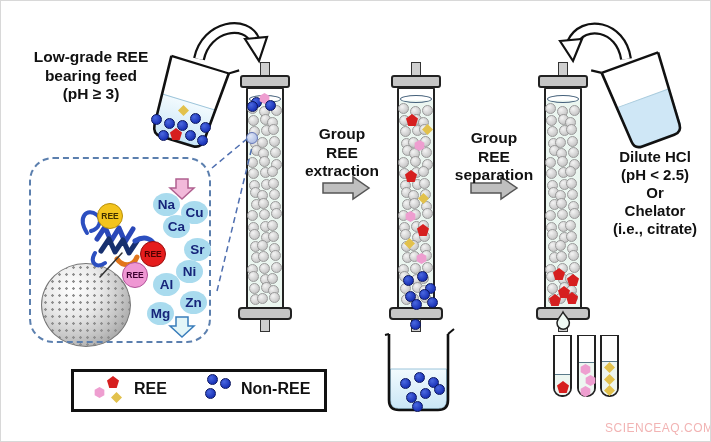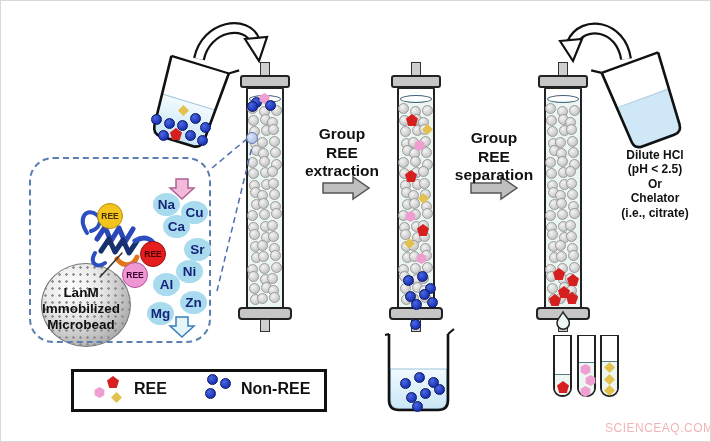--- a/index.html
+++ b/index.html
@@ -437,29 +437,29 @@
       <span class="p badge badge-y" style="left: 96px; top: 202px;">REE</span>
       <span class="p badge badge-r" style="left: 139px; top: 240px;">REE</span>
       <span class="p badge badge-p" style="left: 121px; top: 261px;">REE</span>
     </div>
 
   <svg class="tails" width="711" height="442" viewBox="0 0 711 442">
     <path d="M 211 167 L 247 137" stroke="#4f6fb0" stroke-width="1.5" stroke-dasharray="6 4" fill="none"></path>
     <path d="M 216 290 L 251 146" stroke="#4f6fb0" stroke-width="1.5" stroke-dasharray="6 4" fill="none"></path>
   </svg>
 
+  <div class="lbl" style="left:10px;top:47px;width:160px;font-size:15.5px">Low-grade REE
+bearing feed
+(pH ≥ 3)</div>
   <div class="lbl" style="left:296px;top:124px;width:90px;font-size:15.5px">Group
 REE
 extraction</div>
   <div class="lbl" style="left:444px;top:128px;width:98px;font-size:15.5px">Group
 REE
 separation</div>
-  <div class="lbl" style="left:598px;top:147px;width:112px;font-size:12px">Dilute HCl
+  <div class="lbl" style="left:598px;top:147px;width:112px;font-size:15px">Dilute HCl
 (pH &lt; 2.5)
 Or
 Chelator
 (i.e., citrate)</div>
-  <div class="lbl" style="left:24px;top:284px;width:112px;font-size:13.5px;line-height:1.18">LanM
-Immobilized
-Microbead</div>
 
   <div class="watermark">SCIENCEAQ.COM</div>
 </div>
 
 </body></html>

